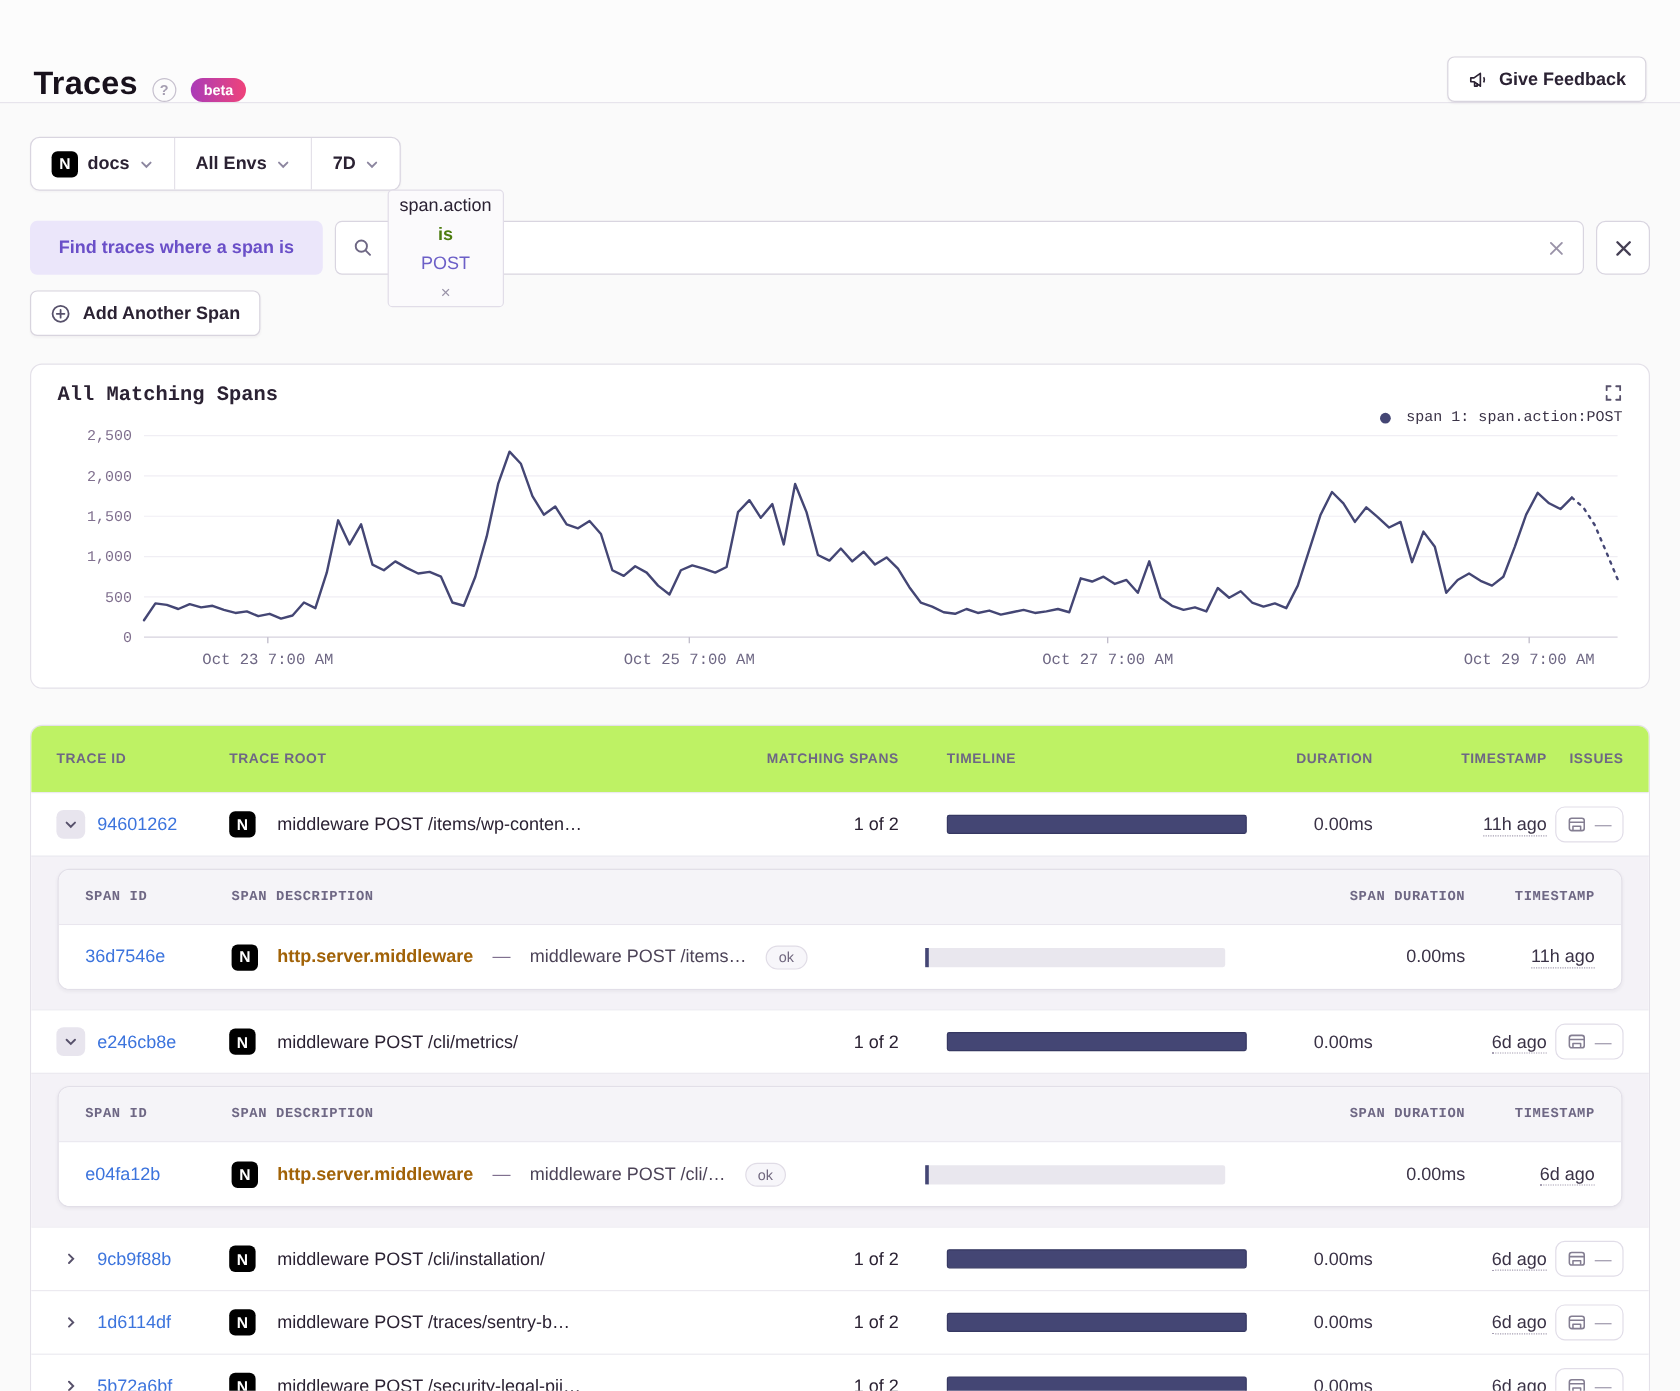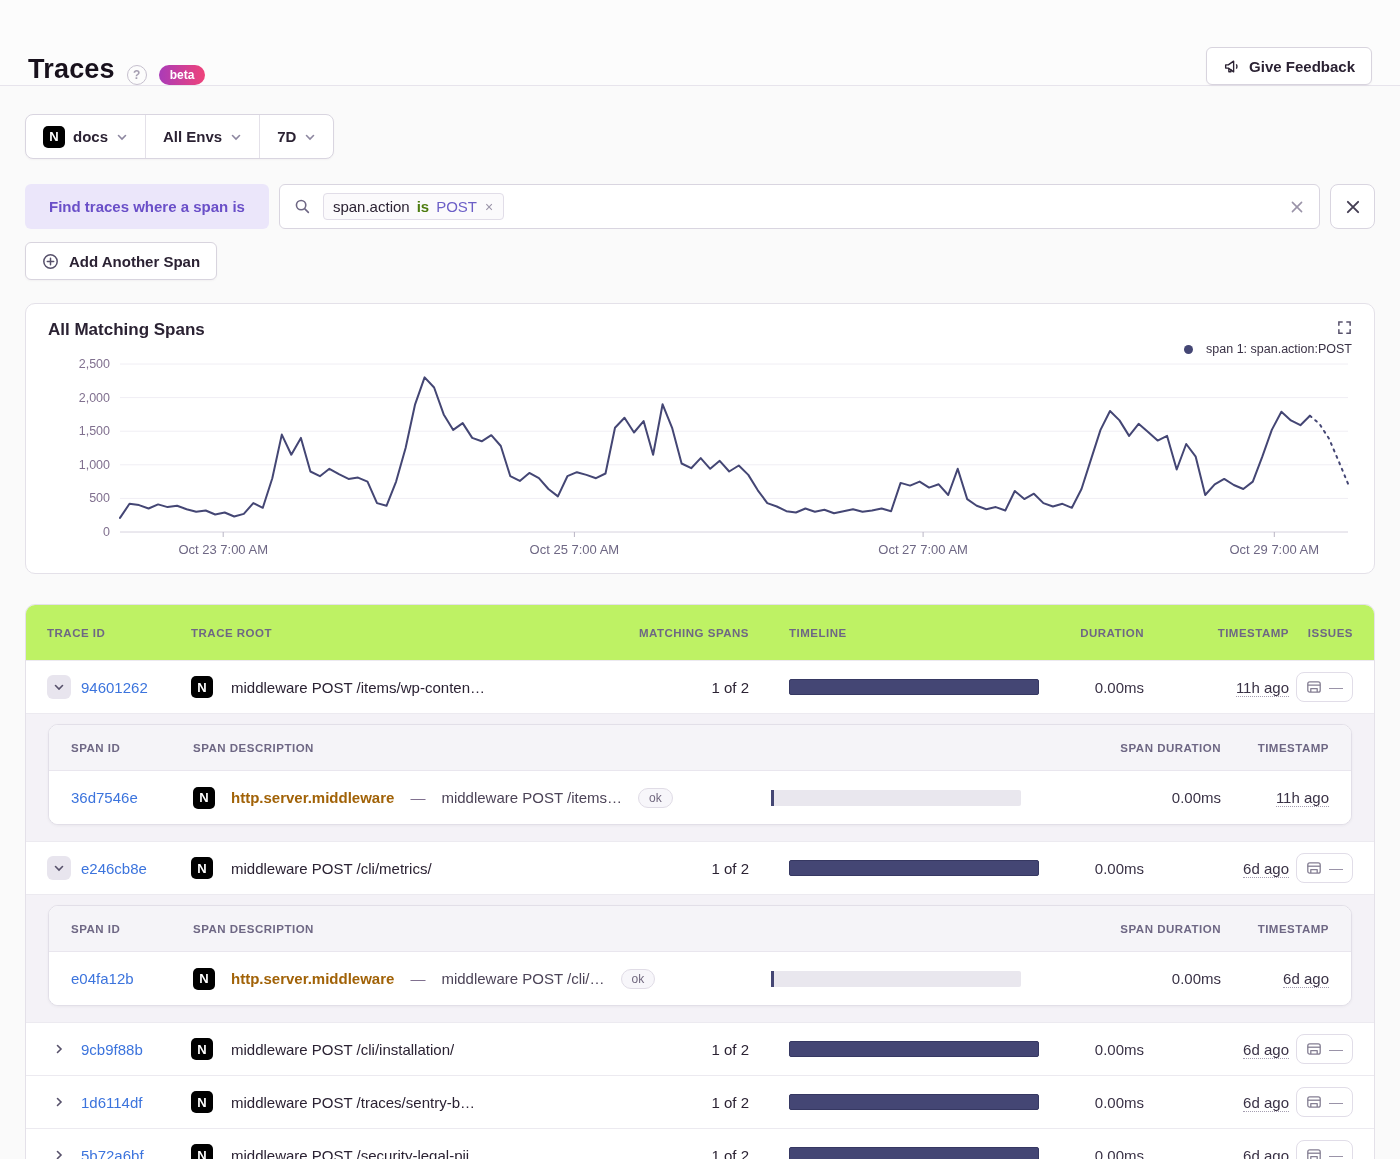--- a/index.html
+++ b/index.html
@@ -33,39 +33,39 @@
                  font-size:13px; font-weight:bold; display:flex; align-items:center; justify-content:center; }
   .chev { color:#8d87a0; display:flex; }
 
   
   .search-row { margin-top:25px; display:flex; align-items:stretch; gap:10px; }
   .where-pill { background:#ebe6fa; color:#6a4fc8; font-size:15px; font-weight:bold;
                 border-radius:6px; display:flex; align-items:center; padding:0 24px; white-space:nowrap; }
   .searchbox { flex:1; background:#fff; border:1px solid #d9d5e0; border-radius:6px;
                display:flex; align-items:center; padding:0 14px; gap:12px; height:45px; }
   .token { display:flex; align-items:center; gap:7px; border:1px solid #e1dde8; background:#fbfafc;
-           border-radius:4px; padding:4px 9px; font-size:15px; }
+           border-radius:4px; padding:4px 9px; font-size:15px;flex-direction:column; }
   .token .t-key { color:#2b2233; }
   .token .t-op { color:#4d7c0f;font-weight:bold; }
   .token .t-val { color:#6C5FC7; }
   .token .t-x { color:#9a93a8; font-size:14px; cursor:pointer; padding:0 1px; }
   .searchbox .clear-x { margin-left:auto; color:#9a93a8; cursor:pointer; display:flex; }
   .close-btn { width:45px; height:45px; background:#fff; border:1px solid #d9d5e0; border-radius:8px;
                display:flex; align-items:center; justify-content:center; color:#453f54; cursor:pointer; }
 
   .addspan-row { margin-top:13px; }
   .addspan-btn { display:inline-flex; align-items:center; gap:10px; background:#fff;
                  border:1px solid #d8d4de; border-radius:6px; height:38px; padding:0 16px;
                  font-size:15px; font-weight:bold; color:#2b2233; cursor:pointer;
                  box-shadow:0 1px 2px rgba(43,34,51,.04); }
   .addspan-btn .plus { color:#57516b; display:flex; }
 
   
   .chart-card { margin-top:23px; background:#fff; border:1px solid #e4e1e9; border-radius:10px;
-                padding:16px 22px 8px; position:relative; }
+                padding:16px 22px 8px; position:relative;font-family:Liberation Mono, monospace; }
   .chart-head { display:flex; align-items:flex-start; }
   .chart-title { font-size:17px; font-weight:bold; color:#2b2233; }
   .expand-icon { margin-left:auto; color:#57516b; cursor:pointer; display:flex; }
   .legend-row { display:flex; justify-content:flex-end; align-items:center; gap:13px;
                 font-size:12.5px; color:#3a3246; margin-top:2px; }
   .legend-dot { width:9px; height:9px; border-radius:50%; }
 
   
   .table-card { margin-top:30px; background:#fff; border:1px solid #e4e1e9; border-radius:10px;
                 overflow:hidden; }
@@ -98,21 +98,21 @@
                 background:#fff; height:30px; padding:0 9px; color:#847e92; cursor:pointer; }
   .issues-btn .dash { font-size:14px; color:#9a93a8; }
 
   
   .sub-band { background:#f4f2f7; padding:10px 22px 16px; border-top:1px solid #eceaf0; }
   .sub-card { background:#fff; border:1px solid #e2dfe8; border-radius:10px; overflow:hidden;
               box-shadow:0 1px 3px rgba(43,34,51,.05); }
   .sub-head { display:grid; grid-template-columns:122px minmax(0,1fr) 250px 200px 108px;
               background:#f5f4f8; height:46px; align-items:center; padding:0 22px;
               font-size:11.5px; font-weight:bold; letter-spacing:.5px; color:#6e6784;
-              border-bottom:1px solid #e9e6ee; }
+              border-bottom:1px solid #e9e6ee;font-family:Liberation Mono, monospace; }
   .sub-row { display:grid; grid-template-columns:122px minmax(0,1fr) 250px 200px 108px;
              align-items:center; min-height:53px; padding:0 22px; font-size:15px; background:#fff; }
   .desc-cell { display:flex; align-items:center; gap:16px; min-width:0; padding-right:14px; }
   .op-name { font-weight:bold; color:#a16207; white-space:nowrap; }
   .desc-sep { color:#80708f; }
   .desc-text { color:#4d4458; white-space:nowrap; overflow:hidden; text-overflow:ellipsis; }
   .ok-badge { border:1px solid #e0dce6; background:#f7f6fa; color:#71687f; font-size:12px;
               border-radius:20px; padding:2px 10px; flex:none; }
 
   svg.icon { display:block; }

